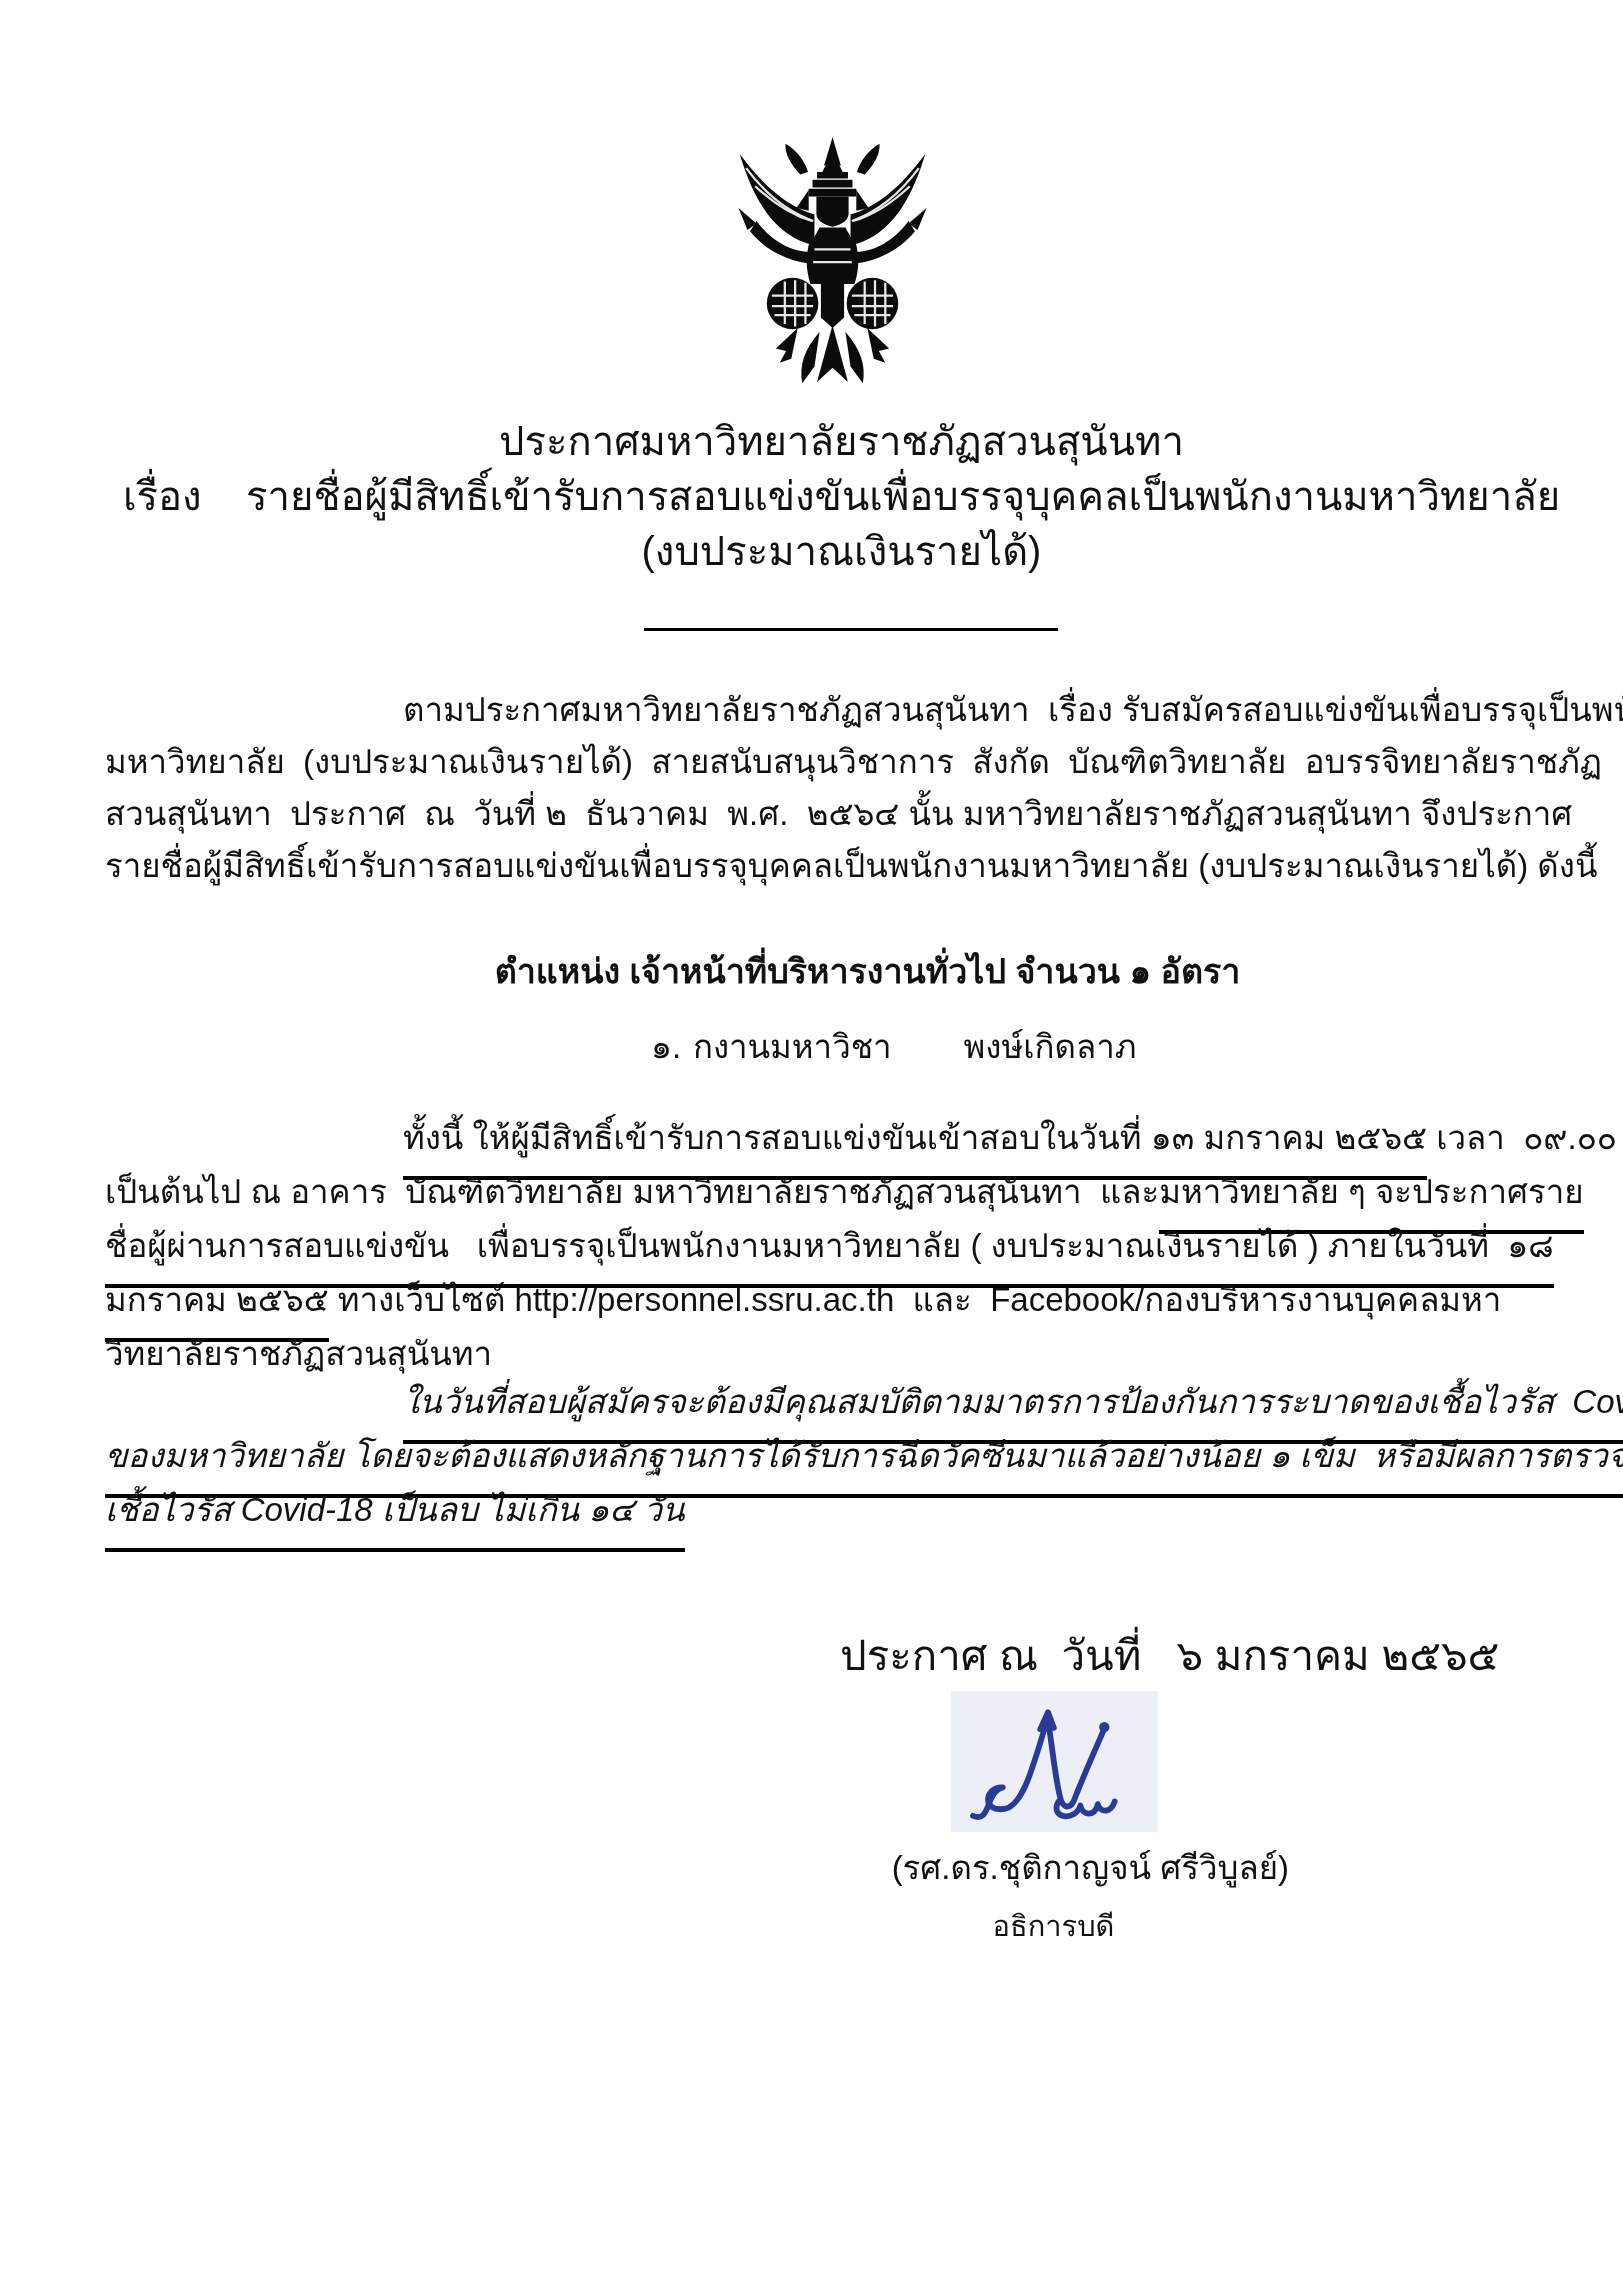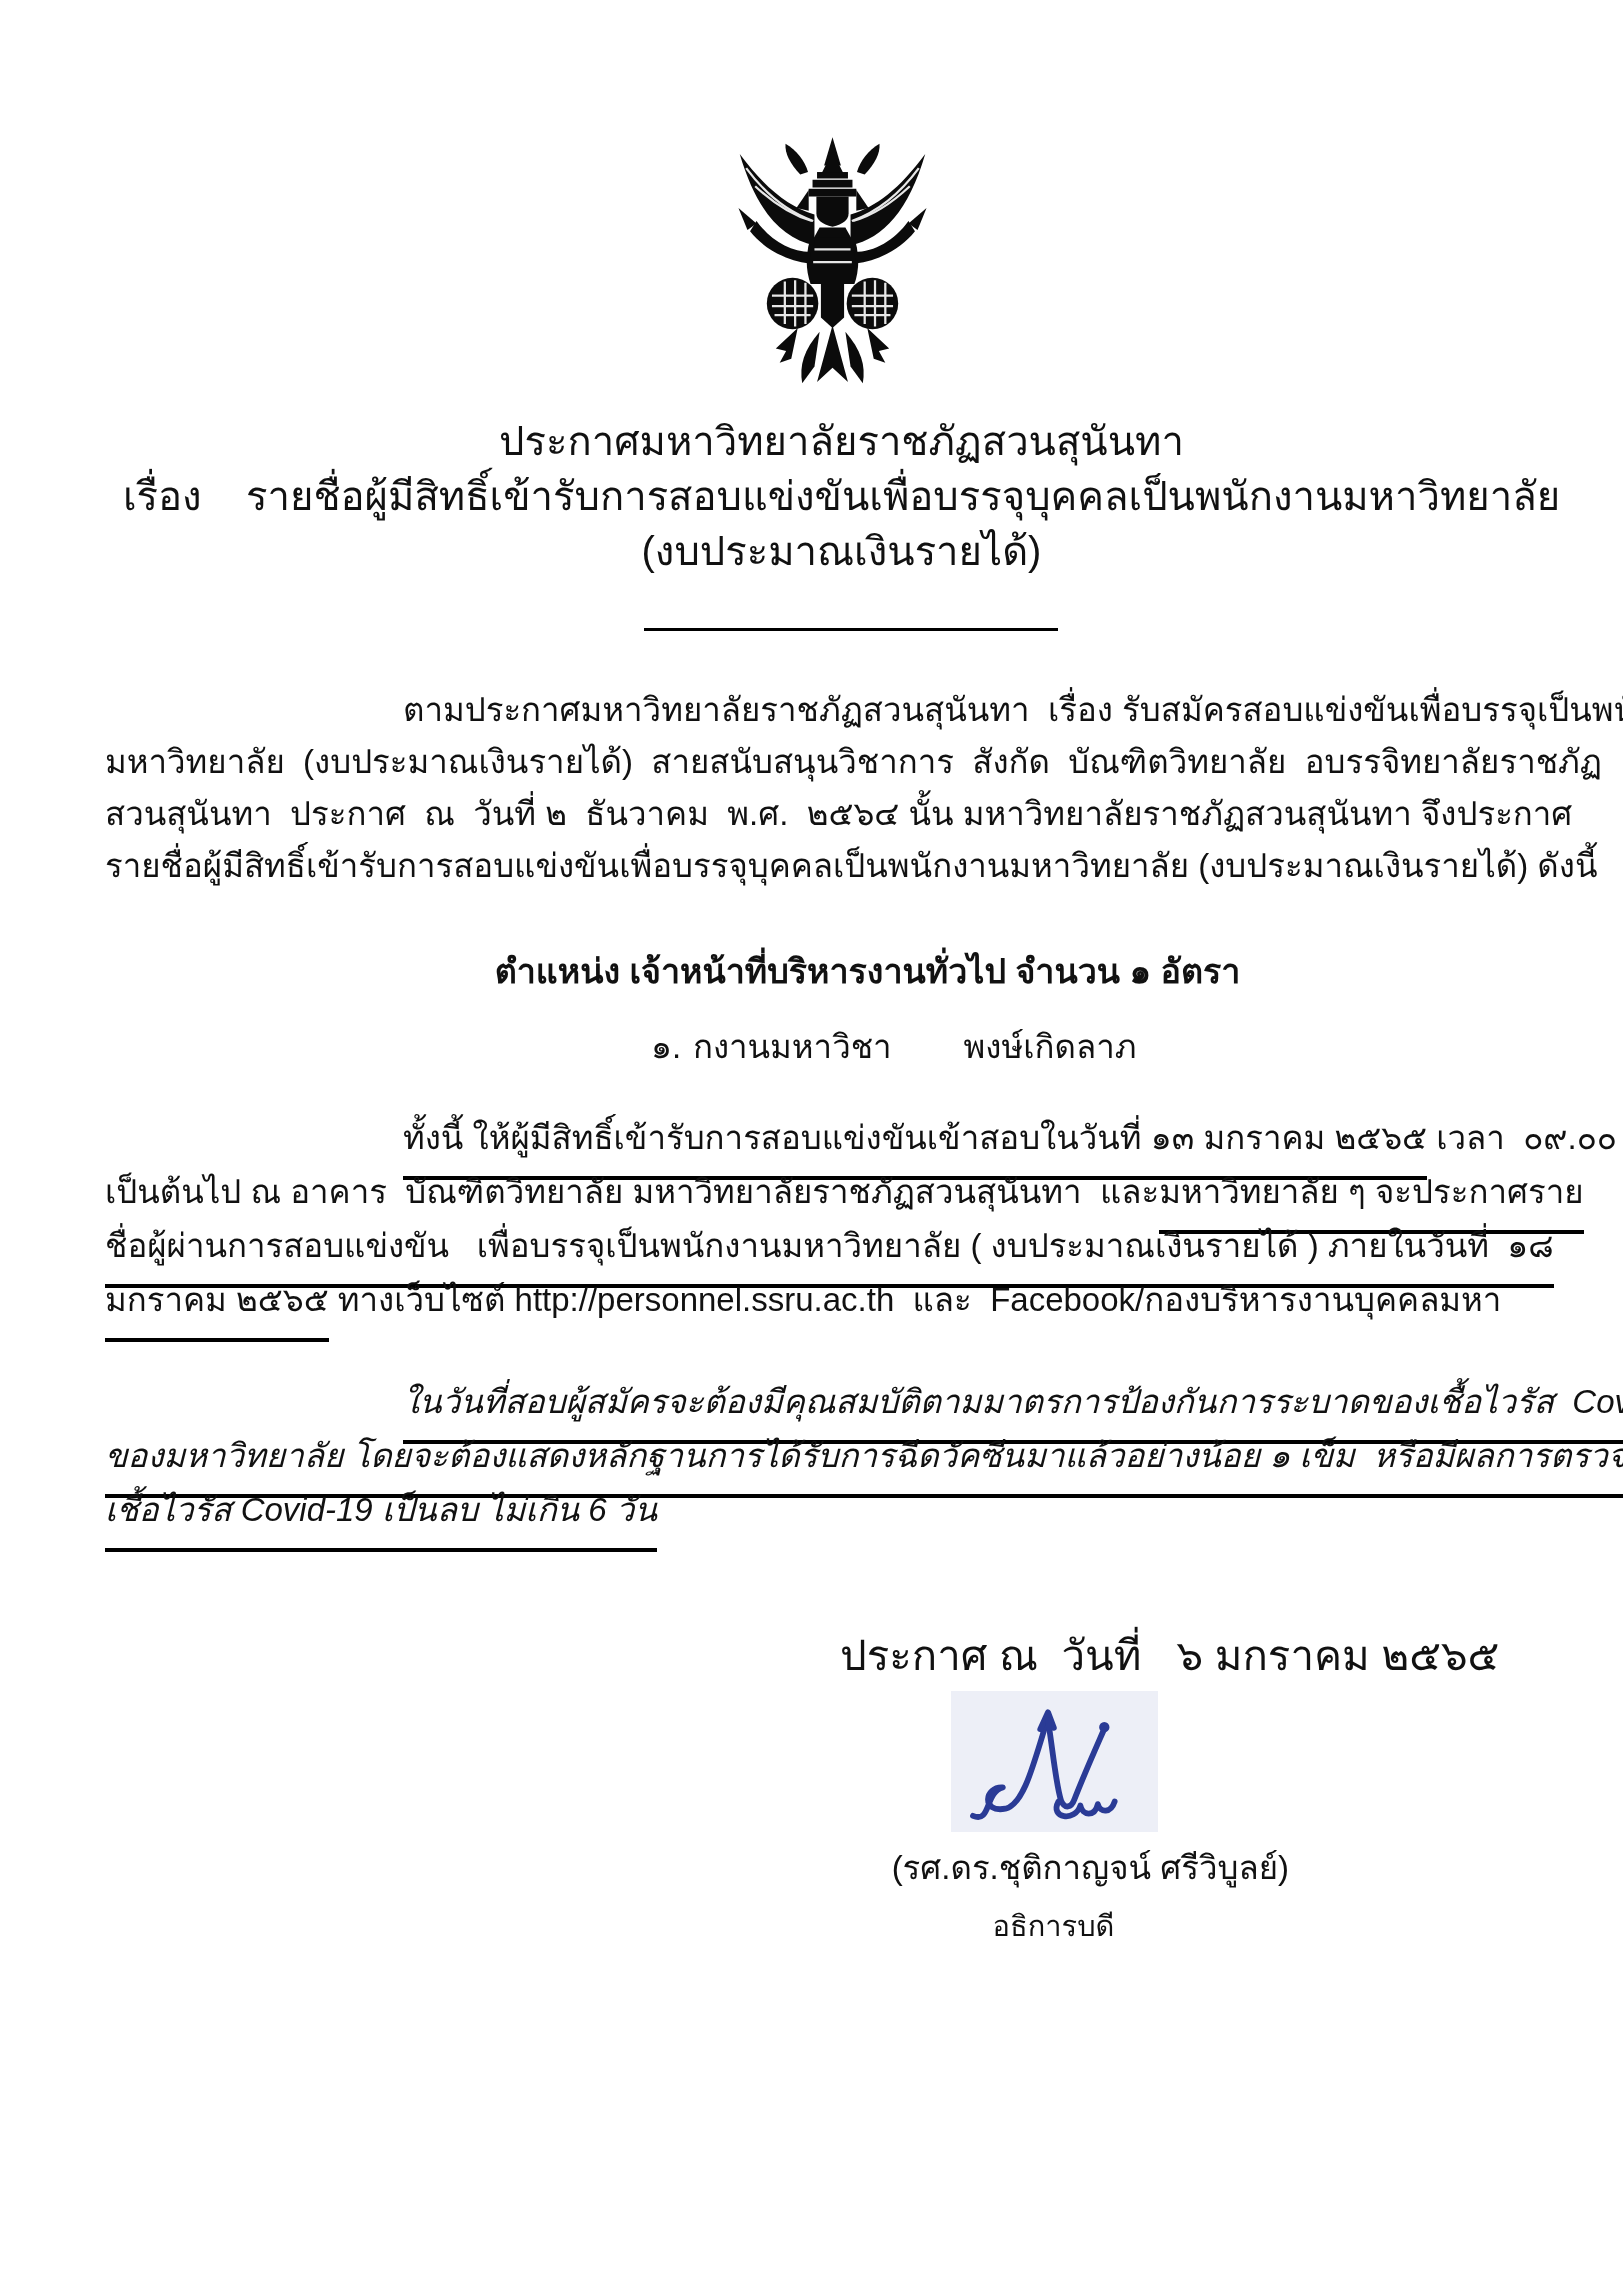--- a/index.html
+++ b/index.html
@@ -117,26 +117,27 @@
 
   <div class="abs pos-heading">ตำแหน่ง เจ้าหน้าที่บริหารงานทั่วไป จำนวน ๑ อัตรา</div>
 
   <div class="abs cand-line"><span>๑.</span><span class="cand-numgap"></span><span>กงานมหาวิชา</span><span class="cand-gap"></span><span>พงษ์เกิดลาภ</span></div>
 
   <div class="abs para p-exam">
     <div class="line indent"><span class="u">ทั้งนี้ ให้ผู้มีสิทธิ์เข้ารับการสอบแข่งขันเข้าสอบในวันที่ ๑๓ มกราคม ๒๕๖๕</span><span> เวลา  ๐๙.๐๐ น.</span></div>
     <div class="line"><span>เป็นต้นไป ณ อาคาร  บัณฑิตวิทยาลัย มหาวิทยาลัยราชภัฏสวนสุนันทา  และ</span><span class="u">มหาวิทยาลัย ๆ จะประกาศราย</span></div>
     <div class="line"><span class="u">ชื่อผู้ผ่านการสอบแข่งขัน   เพื่อบรรจุเป็นพนักงานมหาวิทยาลัย ( งบประมาณเงินรายได้ ) ภายในวันที่  ๑๘</span></div>
     <div class="line"><span class="u">มกราคม ๒๕๖๕</span><span> ทางเว็บไซต์ http://personnel.ssru.ac.th  และ  Facebook/กองบริหารงานบุคคลมหา</span></div>
+    <div class="line"><span>วิทยาลัยราชภัฏสวนสุนันทา</span></div>
   </div>
 
   <div class="abs para p-covid">
     <div class="line indent"><span class="u">ในวันที่สอบผู้สมัครจะต้องมีคุณสมบัติตามมาตรการป้องกันการระบาดของเชื้อไวรัส  Covid-19</span></div>
     <div class="line"><span class="u">ของมหาวิทยาลัย โดยจะต้องแสดงหลักฐานการได้รับการฉีดวัคซีนมาแล้วอย่างน้อย ๑ เข็ม  หรือมีผลการตรวจ</span></div>
-    <div class="line"><span class="u">เชื้อไวรัส Covid-19 เป็นลบ ไม่เกิน 6 วัน</span></div>
+    <div class="line"><span class="u">เชื้อไวรัส Covid-18 เป็นลบ ไม่เกิน ๑๔ วัน</span></div>
   </div>
 
   <div class="abs issued-line">ประกาศ ณ  วันที่   ๖ มกราคม ๒๕๖๕</div>
 
   <div class="abs sig-box">
     <svg viewBox="0 0 320 216" width="207" height="141" aria-hidden="true">
       <g stroke="#2a3b96" stroke-width="9" fill="none" stroke-linecap="round" stroke-linejoin="round">
         <path d="M34 192 C62 204 52 156 80 148 C52 146 46 188 84 181 C112 174 126 118 148 46"></path>
         <path d="M138 58 L150 32 L159 56"></path>
         <path d="M150 44 C158 96 162 142 170 168 C176 182 186 180 191 166 C205 130 221 94 235 62"></path>

